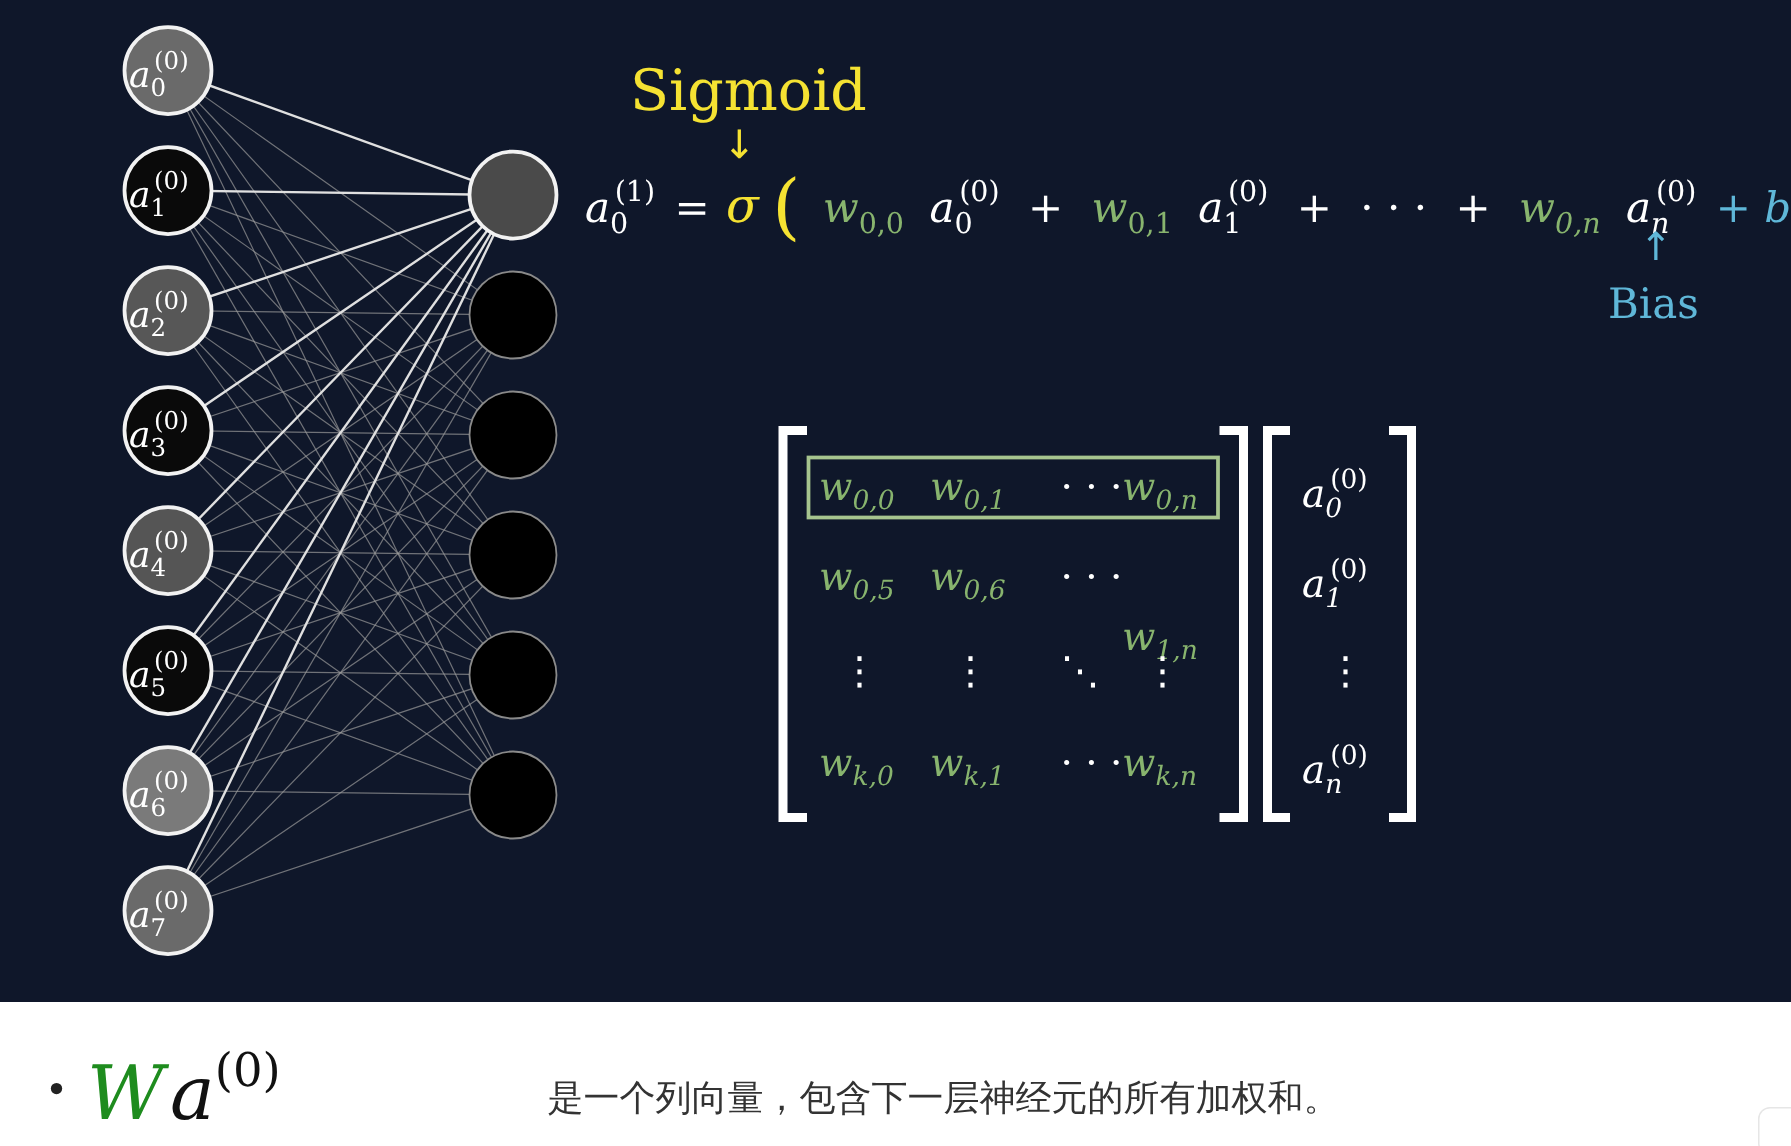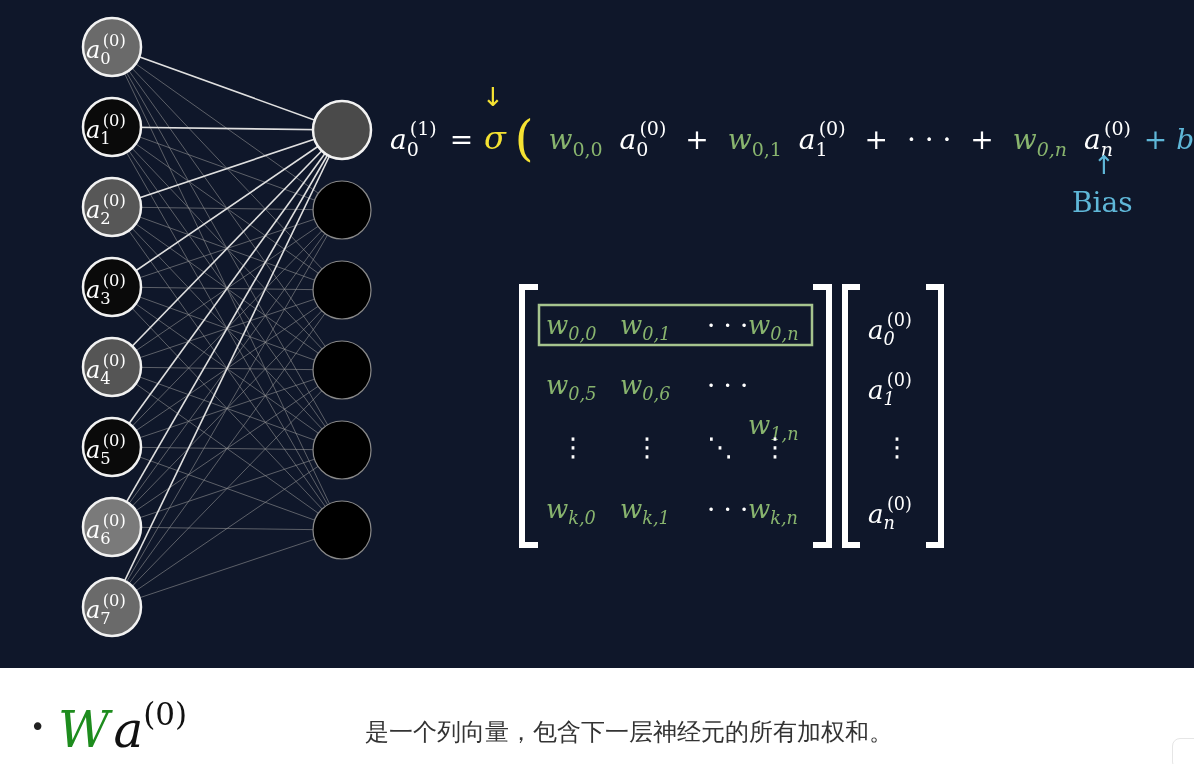--- a/index.html
+++ b/index.html
@@ -115,20 +115,21 @@
       <div class="lbl" style="left: 86px; top: 31px;"><span>a</span><span class="sub">0</span><span class="sup" style="margin-left:-8px">(0)</span></div>
       <div class="lbl" style="left: 86px; top: 111px;"><span>a</span><span class="sub">1</span><span class="sup" style="margin-left:-8px">(0)</span></div>
       <div class="lbl" style="left: 86px; top: 191px;"><span>a</span><span class="sub">2</span><span class="sup" style="margin-left:-8px">(0)</span></div>
       <div class="lbl" style="left: 86px; top: 271px;"><span>a</span><span class="sub">3</span><span class="sup" style="margin-left:-8px">(0)</span></div>
       <div class="lbl" style="left: 86px; top: 351px;"><span>a</span><span class="sub">4</span><span class="sup" style="margin-left:-8px">(0)</span></div>
       <div class="lbl" style="left: 86px; top: 431px;"><span>a</span><span class="sub">5</span><span class="sup" style="margin-left:-8px">(0)</span></div>
       <div class="lbl" style="left: 86px; top: 511px;"><span>a</span><span class="sub">6</span><span class="sup" style="margin-left:-8px">(0)</span></div>
       <div class="lbl" style="left: 86px; top: 591px;"><span>a</span><span class="sub">7</span><span class="sup" style="margin-left:-8px">(0)</span></div>
     </div>
 
+  <div class="sig-label">Sigmoid</div>
   <div class="m y" style="left:482px;top:84px;font-size:26px;font-family:'DejaVu Sans',sans-serif;">↓</div>
 
   <div class="eq">
     <span class="it"><span>a</span><span class="sub">0</span><span class="sup" style="margin-left:-9px">(1)</span></span>
     <span style="margin:0 2px 0 4px">=</span>
     <span class="it y" style="font-size:32px">σ</span>
     <span class="paren">(</span>
     <span class="it g" style="margin-left:6px"><span>w</span><span class="sub">0,0</span></span>
     <span class="it" style="margin-left:8px"><span>a</span><span class="sub">0</span><span class="sup" style="margin-left:-9px">(0)</span></span>
     <span style="margin:0 10px">+</span>

